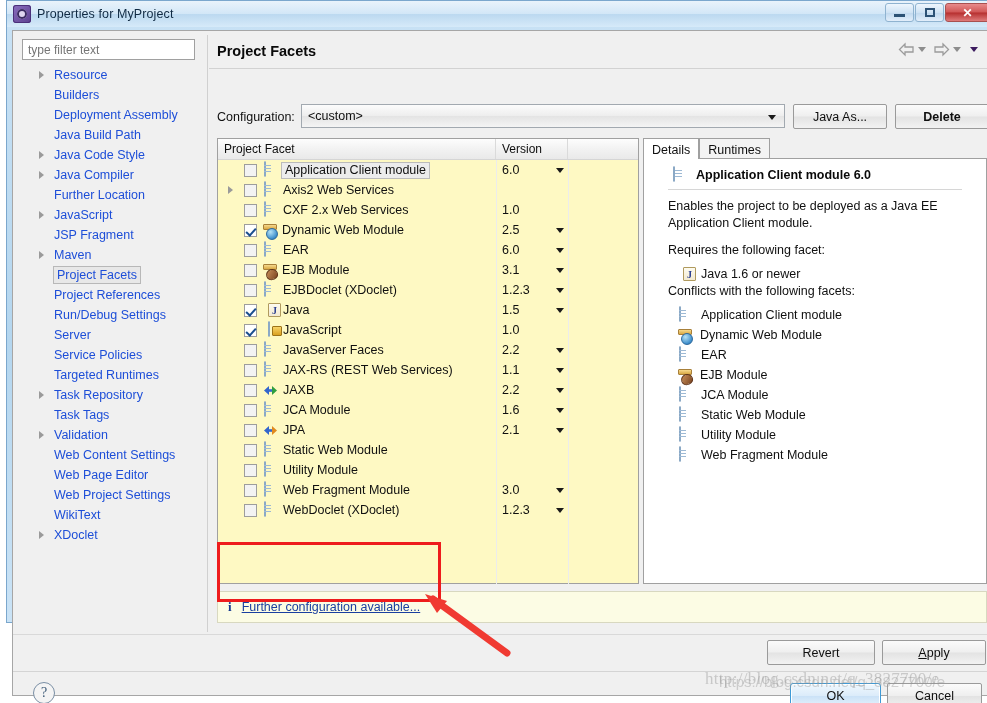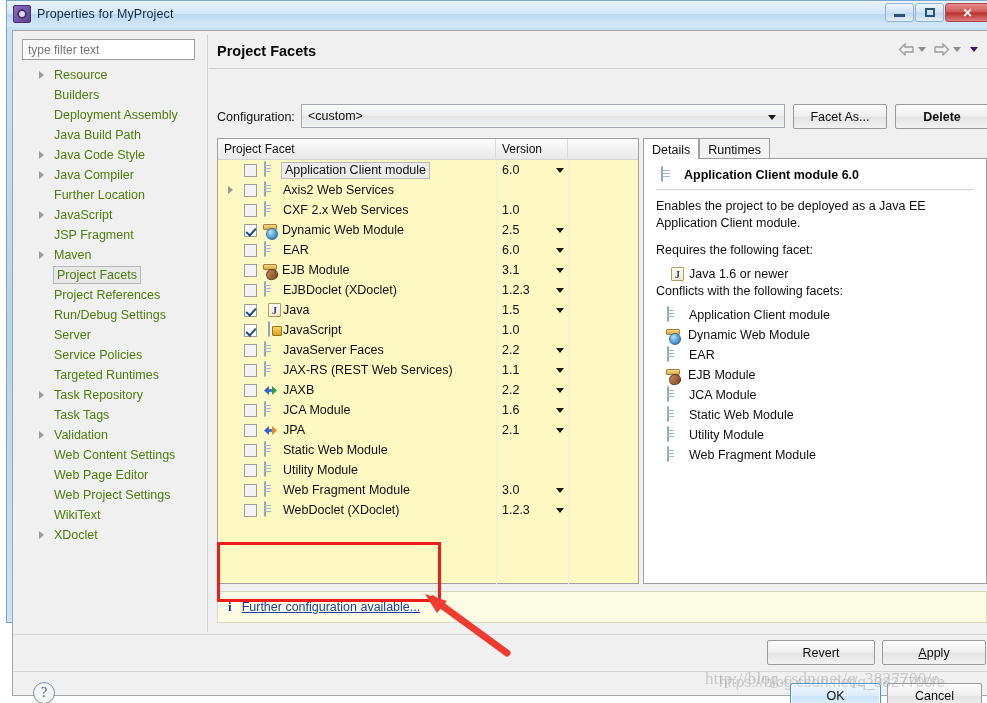--- a/index.html
+++ b/index.html
@@ -79,21 +79,21 @@
     border: 1px solid #a0a0a0; background: #ffffff;
     font-size: 12px; color: #8d8d8d; padding: 2px 5px;
     font-family: "Liberation Sans", sans-serif;
   }
   #tree {
     position: absolute; left: 9px; top: 34px; width: 182px; height: 567px;
     background: #f0f0f0; overflow: hidden;
   }
   .tree-item {
     height: 20px; display: flex; align-items: center;
-    padding-left: 16px; font-size: 12.5px; color: #4d7c0f;
+    padding-left: 16px; font-size: 12.5px; color: #1d4ed8;
     position: relative; white-space: nowrap;
   }
   .tree-arrow {
     position: absolute; left: 17px; top: 6px;
     width: 0; height: 0;
     border-left: 5px solid #9a9a9a;
     border-top: 4px solid transparent;
     border-bottom: 4px solid transparent;
   }
   .tree-label { margin-left: 16px; }
@@ -294,21 +294,21 @@
   #tabs { position:absolute; left:0; top:0; display:flex; height: 21px; }
   .tab {
     font-size: 12.5px; color: #101010; padding: 2px 8px 0 8px;
     border: 1px solid #a0a0a0; border-bottom: none; background: #f3f3f3;
     display:flex; align-items:center; height: 21px;
   }
   .tab.active { background: #ffffff; position: relative; z-index: 2; }
   #details-box {
     position:absolute; left:0; top:20px; width: 344px; height: 426px;
     border: 1px solid #a0a0a0; background: #ffffff;
-    padding: 8px 12px;
+    padding: 8px 24px;
   }
   #detail-heading {
     display:flex; align-items:center; gap:7px;
     font-size: 12.5px; font-weight: bold; color: #0a0a0a;
     padding-bottom: 6px;
   }
   #detail-rule { height:1px; background:#d6d6d6; margin: 0 0 8px 0; }
   .detail-para {
     font-size: 12.5px; color: #101010; line-height: 17px; margin-bottom: 11px;
   }
@@ -506,21 +506,21 @@
           </span>
           <span class="nav-caret"></span>
           <span class="nav-caret dark" style="margin-left:6px"></span>
         </div>
 
         <div id="config-label">Configuration:</div>
         <div id="config-combo">
           <span>&lt;custom&gt;</span>
           <span class="combo-caret"></span>
         </div>
-        <div id="save-as-btn" class="btn">Facet As...</div>
+        <div id="save-as-btn" class="btn">Java As...</div>
         <div id="delete-btn" class="btn">Delete</div>
 
         <div id="facet-table">
           <div id="facet-header">
             <div class="fh-cell" id="fh-facet">Project Facet</div>
             <div class="fh-cell" id="fh-version">Version</div>
             <div class="fh-cell" id="fh-blank"></div>
           </div>
           <div id="facet-col-sep1"></div>
           <div id="facet-col-sep2"></div>

